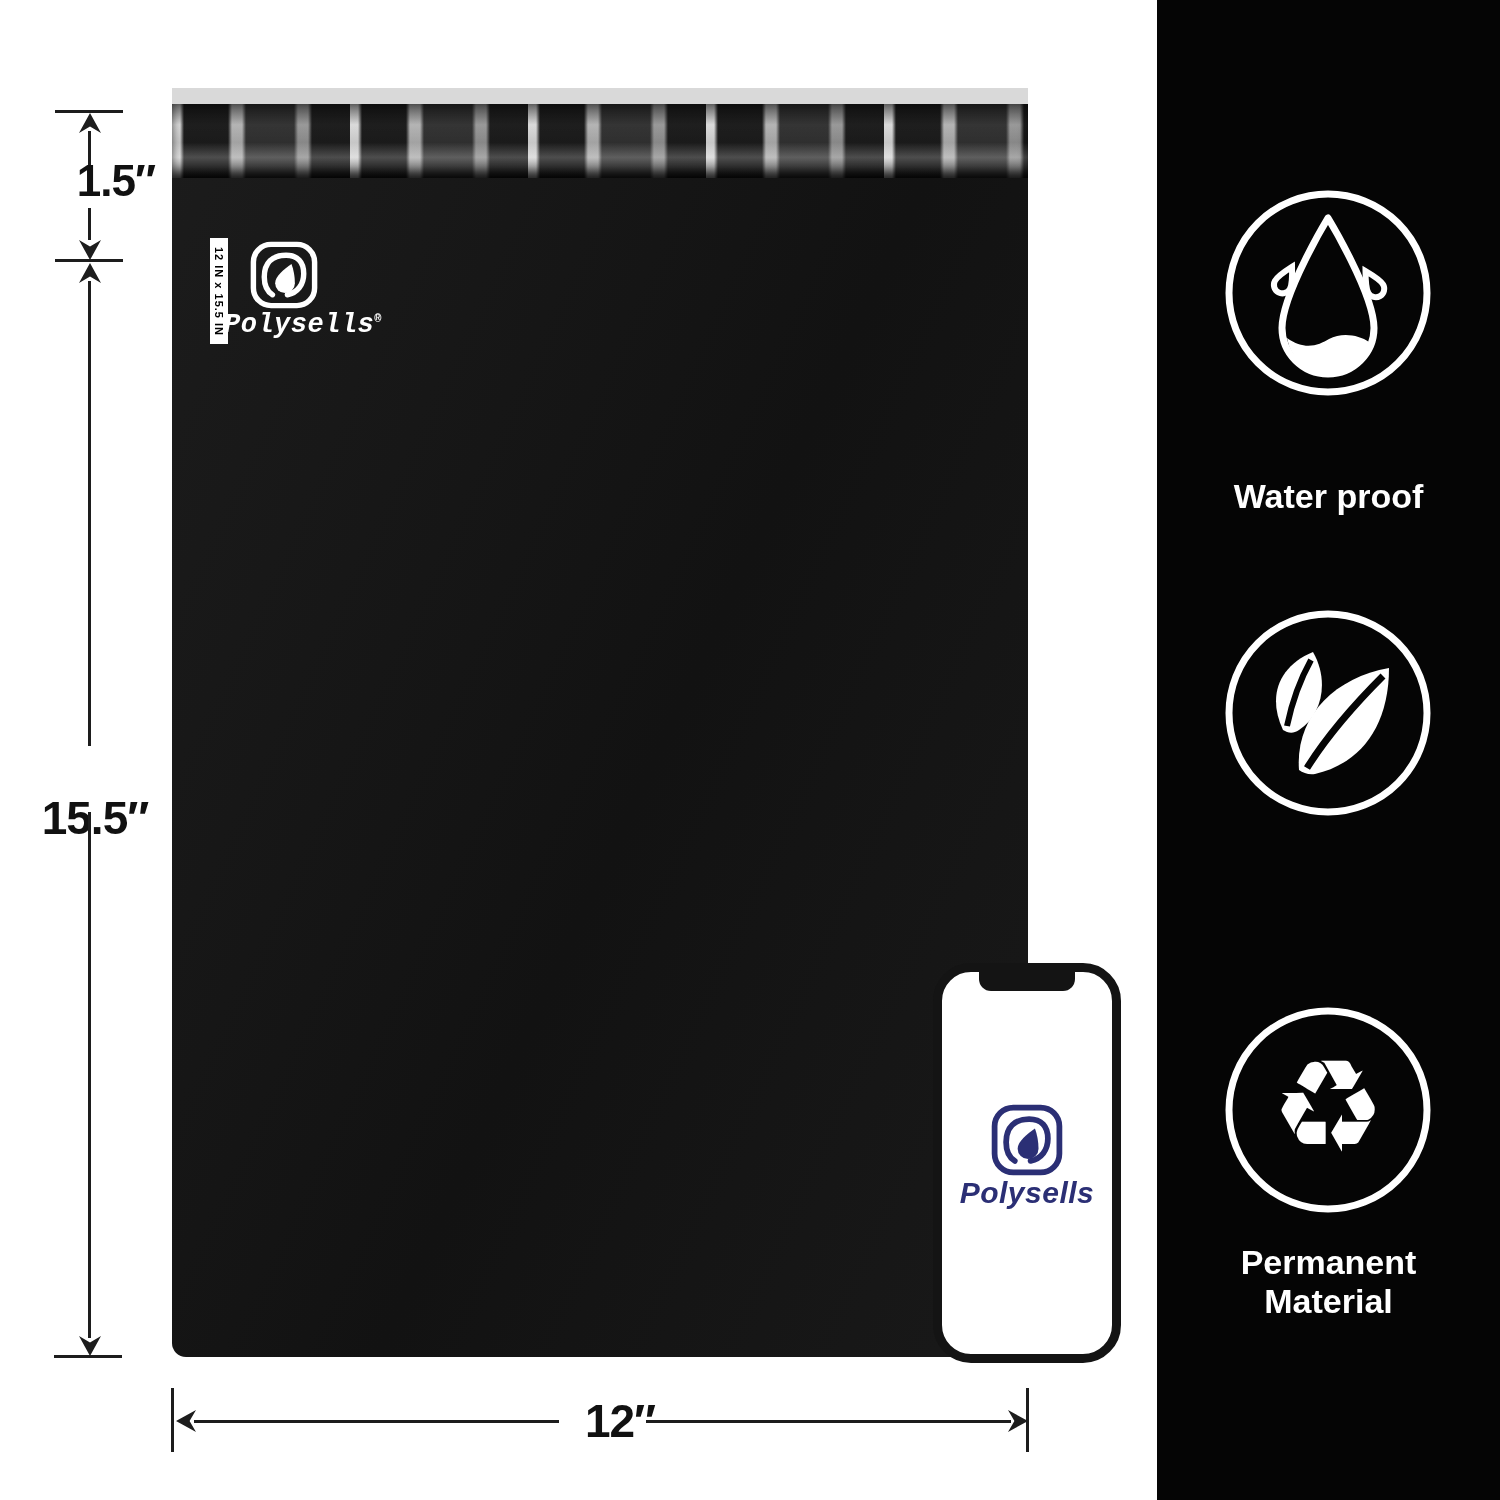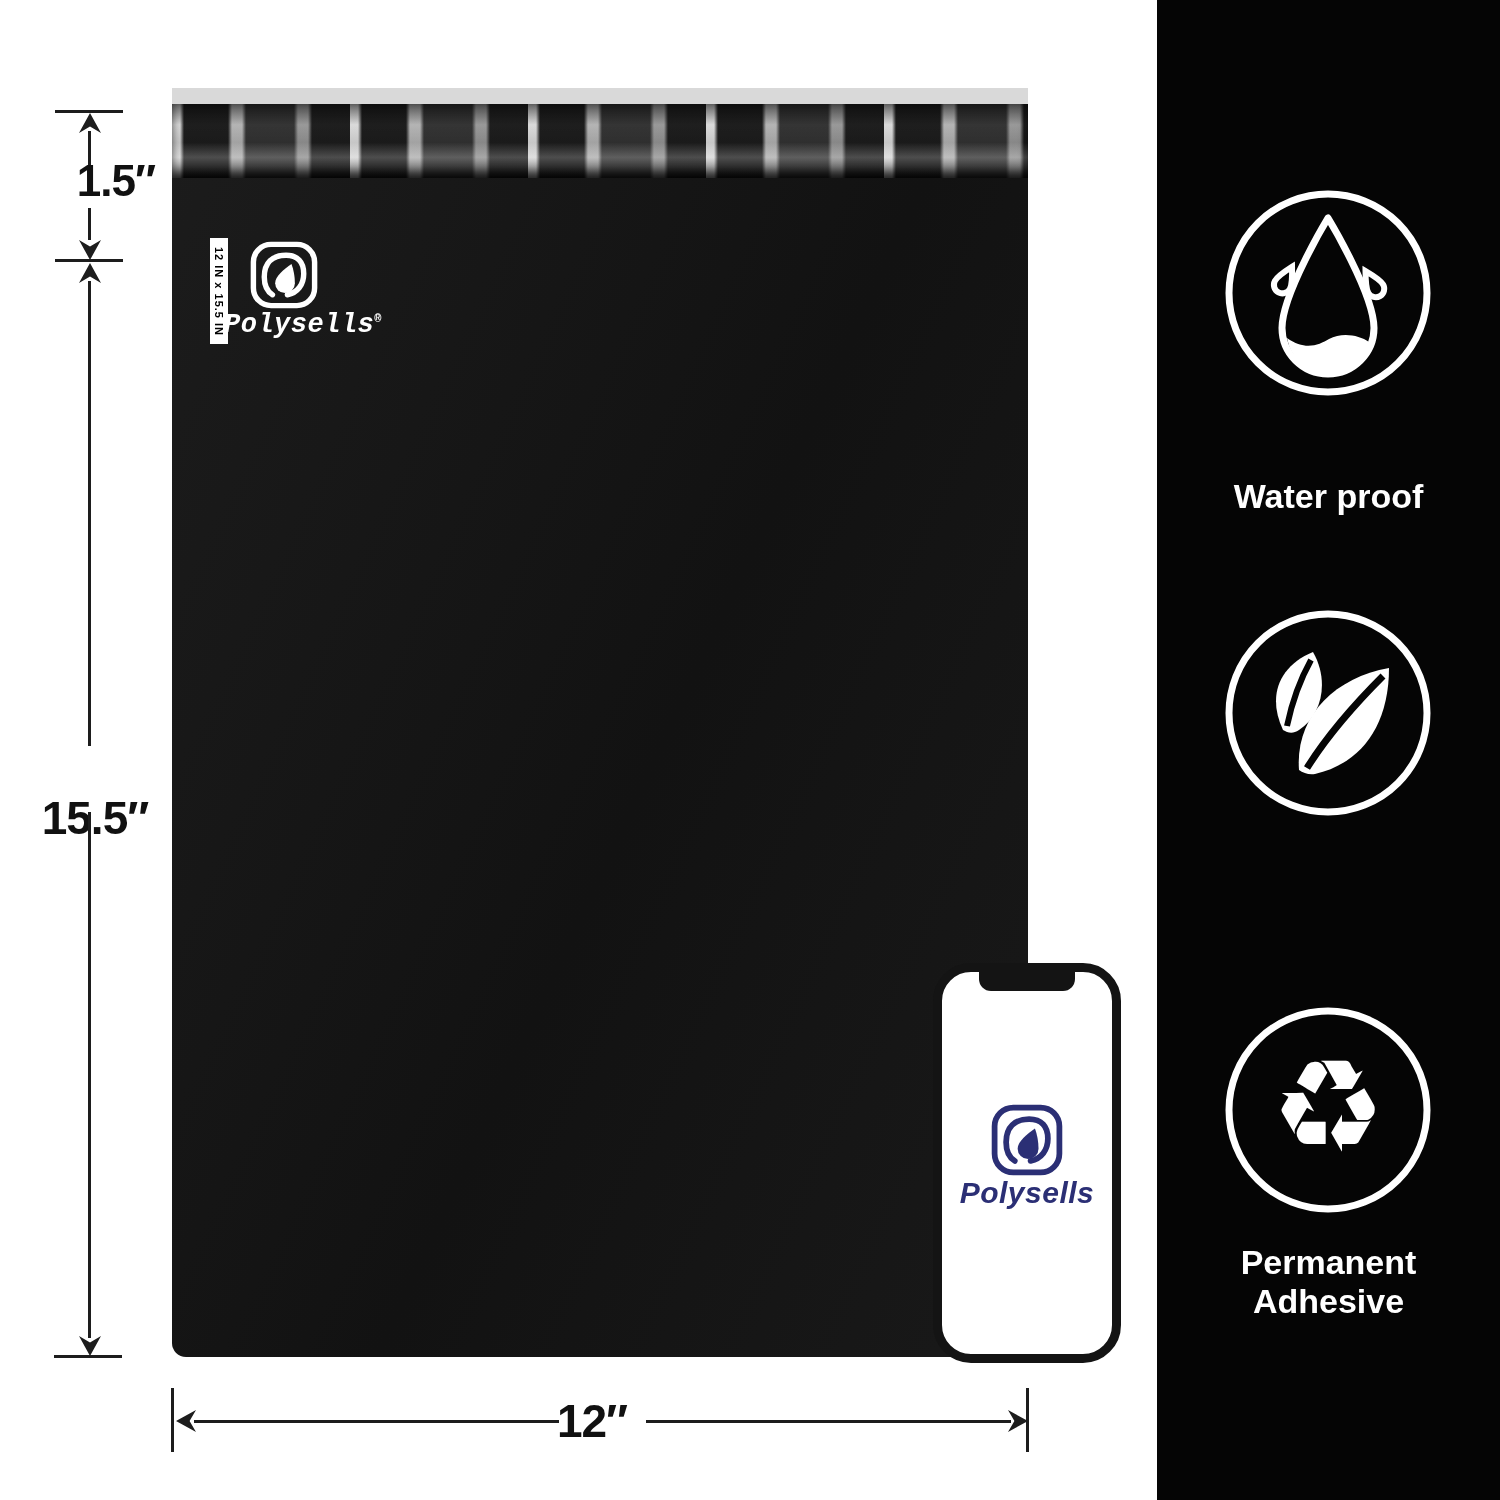--- a/index.html
+++ b/index.html
@@ -106,21 +106,21 @@
   <div class="ah ah-up" style="left:79px;top:263px;width:22px;height:20px;"></div>
   <div class="dim" style="left:88px;top:281px;width:3px;height:465px;"></div>
   <div class="dim-label" style="left:15px;top:752px;width:160px;font-size:46px;margin-top:39px;">15.5″</div>
   <div class="dim" style="left:88px;top:812px;width:3px;height:526px;"></div>
   <div class="ah ah-down" style="left:79px;top:1336px;width:22px;height:20px;"></div>
   <div class="dim" style="left:54px;top:1355px;width:68px;height:3px;"></div>
 
   <div class="dim" style="left:171px;top:1388px;width:3px;height:64px;"></div>
   <div class="ah ah-left" style="left:176px;top:1410px;width:20px;height:22px;"></div>
   <div class="dim" style="left:194px;top:1420px;width:365px;height:3px;"></div>
-  <div class="dim-label" style="left:512px;top:1394px;width:160px;font-size:46px;">12″</div>
+  <div class="dim-label" style="left:540px;top:1394px;width:160px;font-size:46px;">12″</div>
   <div class="dim" style="left:646px;top:1420px;width:365px;height:3px;"></div>
   <div class="ah ah-right" style="left:1008px;top:1410px;width:20px;height:22px;"></div>
   <div class="dim" style="left:1026px;top:1388px;width:3px;height:64px;"></div>
 
   <div class="phone">
     <div class="notch"></div>
     <svg class="phone-logo" viewBox="0 0 100 100">
       <rect x="5" y="5" width="90" height="90" rx="26" fill="none" stroke="currentColor" stroke-width="8"></rect>
       <path d="M33 79 C25 74 21 65 21 53 C21 32 33 21 53 21 C70 21 79 31 79 48 C79 64 70 76 55 79" fill="none" stroke="currentColor" stroke-width="8" stroke-linecap="round"></path>
       <path d="M61 34 C50 42 37 52 37 62 A14.5 14.5 0 0 0 66 62 C66 52 64 42 61 34 Z" fill="currentColor"></path>
@@ -146,16 +146,16 @@
       <path d="M76 162 C72 110 110 70 166 60 C166 120 136 156 92 166 C86 167 80 165 76 162 Z" fill="#fff"></path>
       <path d="M84 160 C104 128 132 96 160 68" fill="none" stroke="#050505" stroke-width="7"></path>
     </svg>
 
     <div class="recycle-wrap" style="top:1005px;">
       <svg style="position:absolute;inset:0;" viewBox="0 0 210 210">
         <circle cx="105" cy="105" r="99" fill="none" stroke="#fff" stroke-width="7"></circle>
       </svg>
       <div class="recycle-glyph">♻</div>
     </div>
-    <div class="feature-label" style="top:1243px;padding:0 55px;box-sizing:border-box;">Permanent Adhesive</div>
+    <div class="feature-label" style="top:1243px;padding:0 55px;box-sizing:border-box;">Permanent Material</div>
 
   </div>
 </div>
 
 </body></html>

